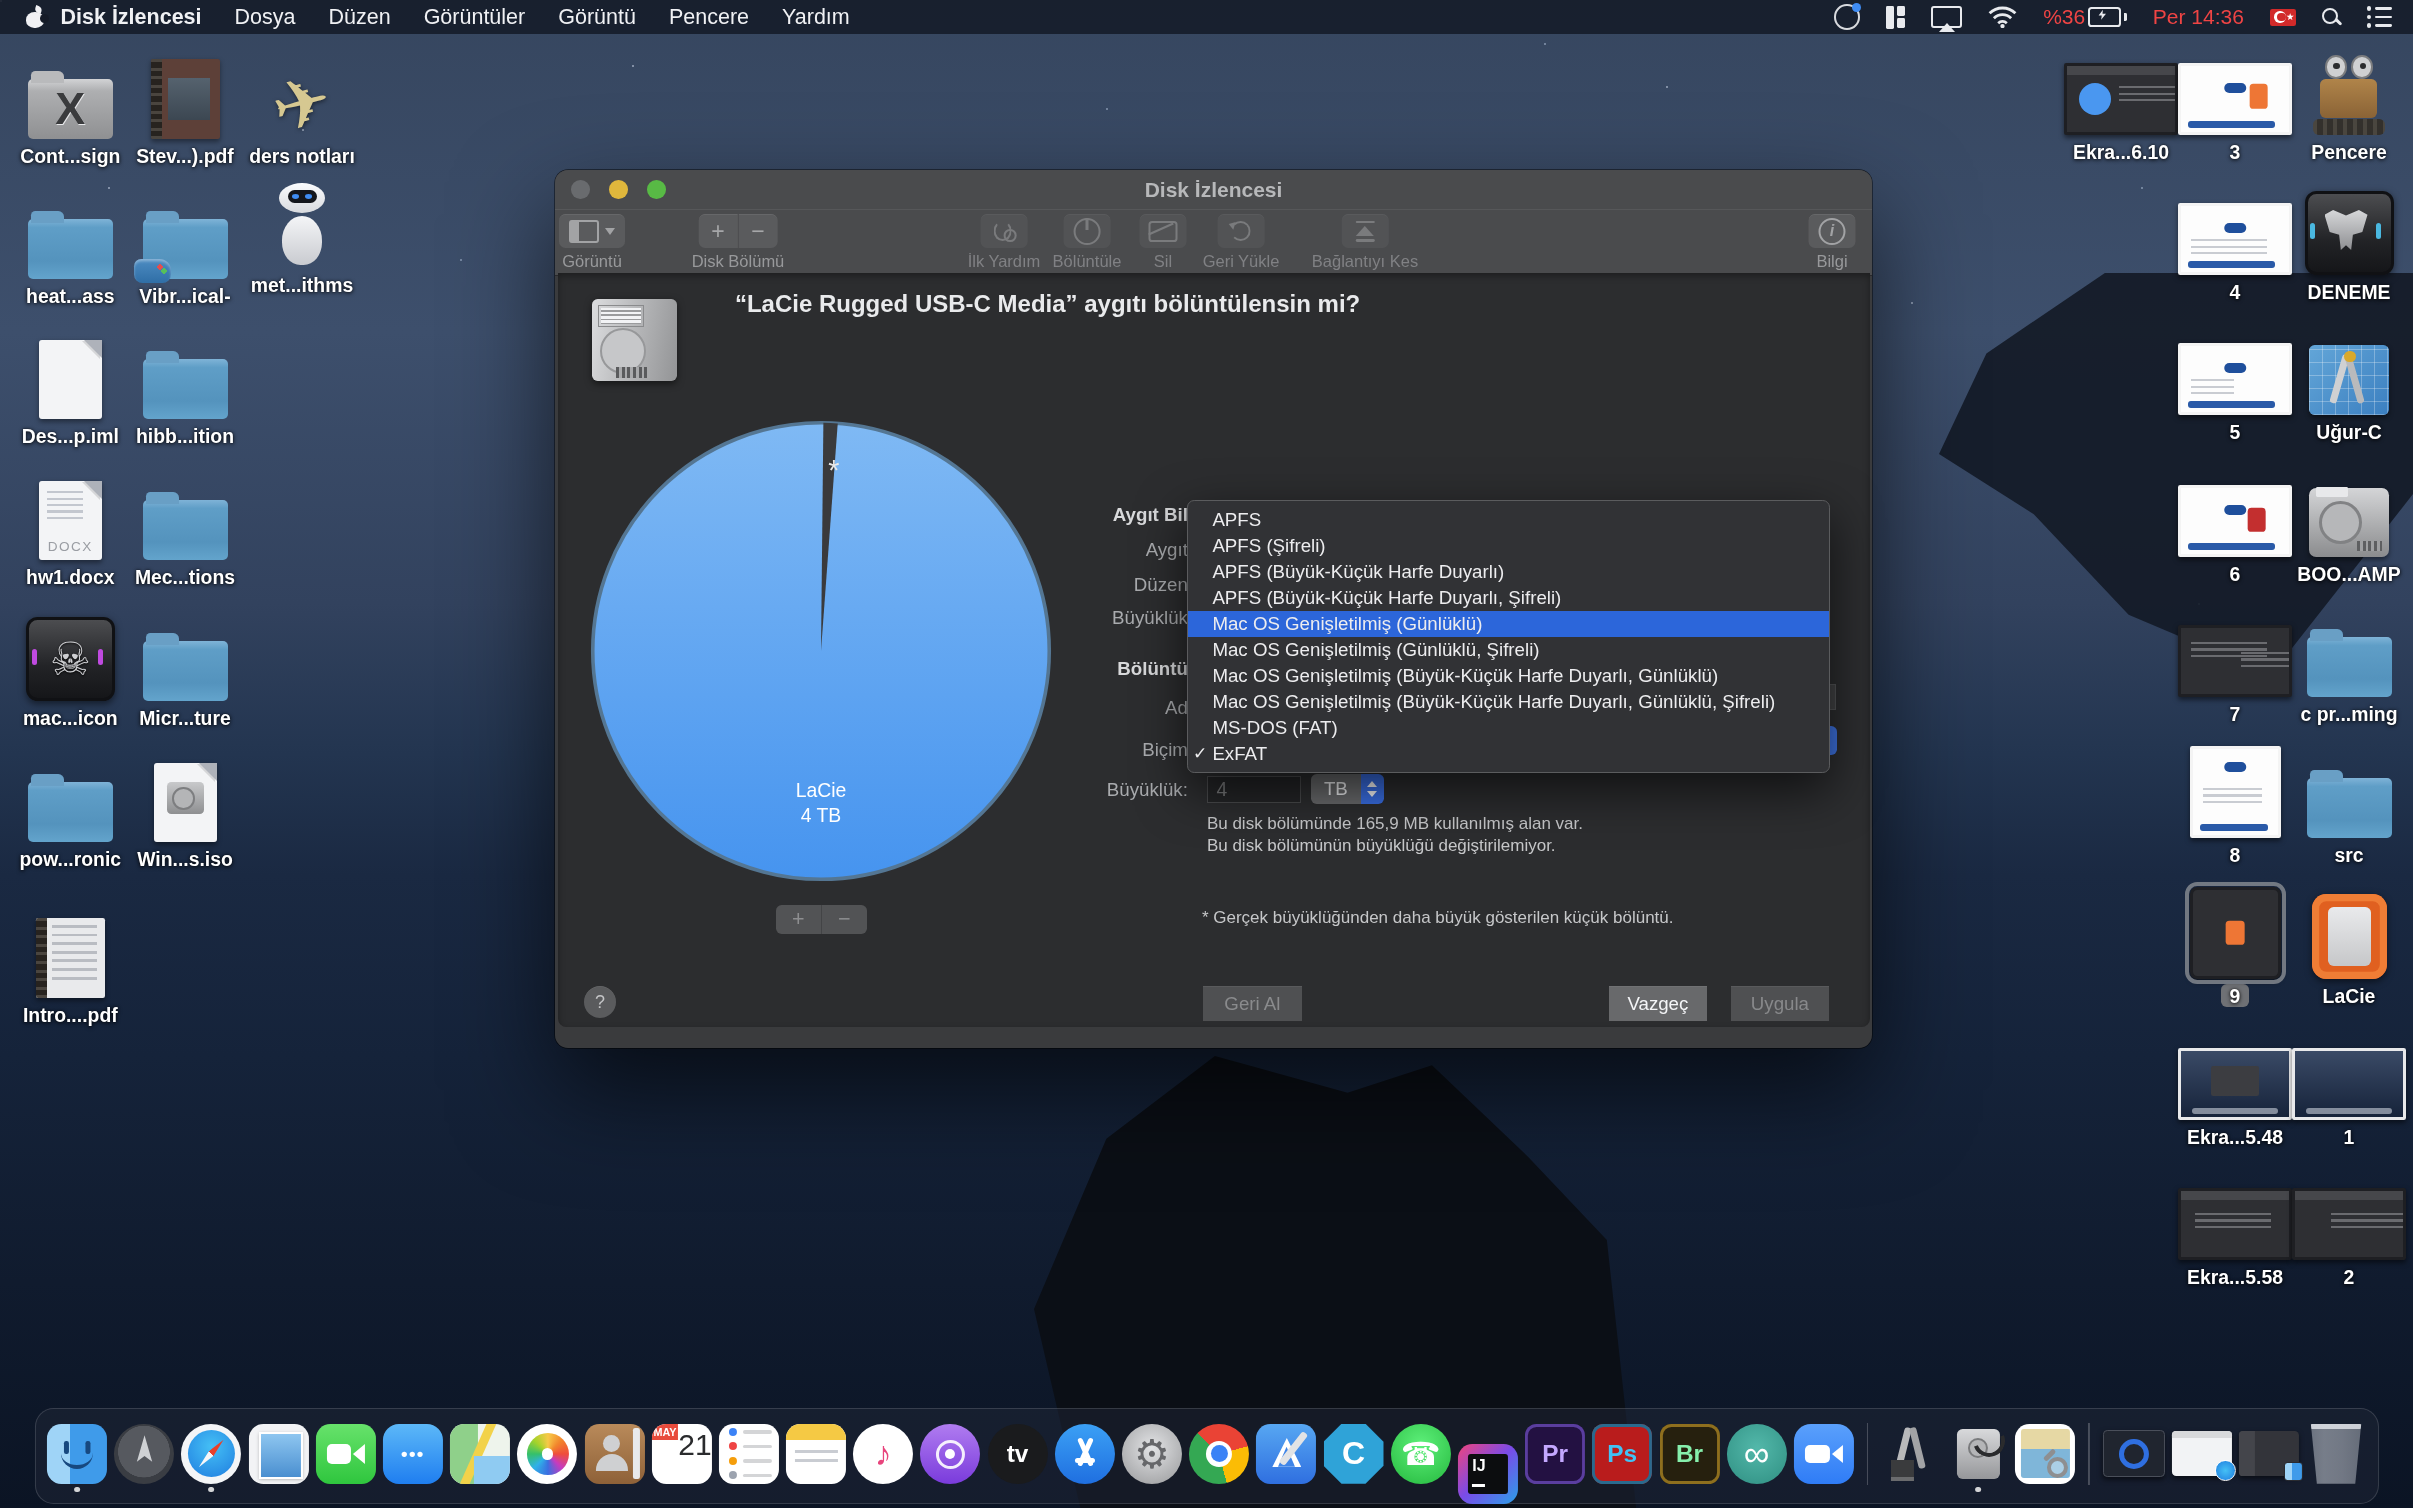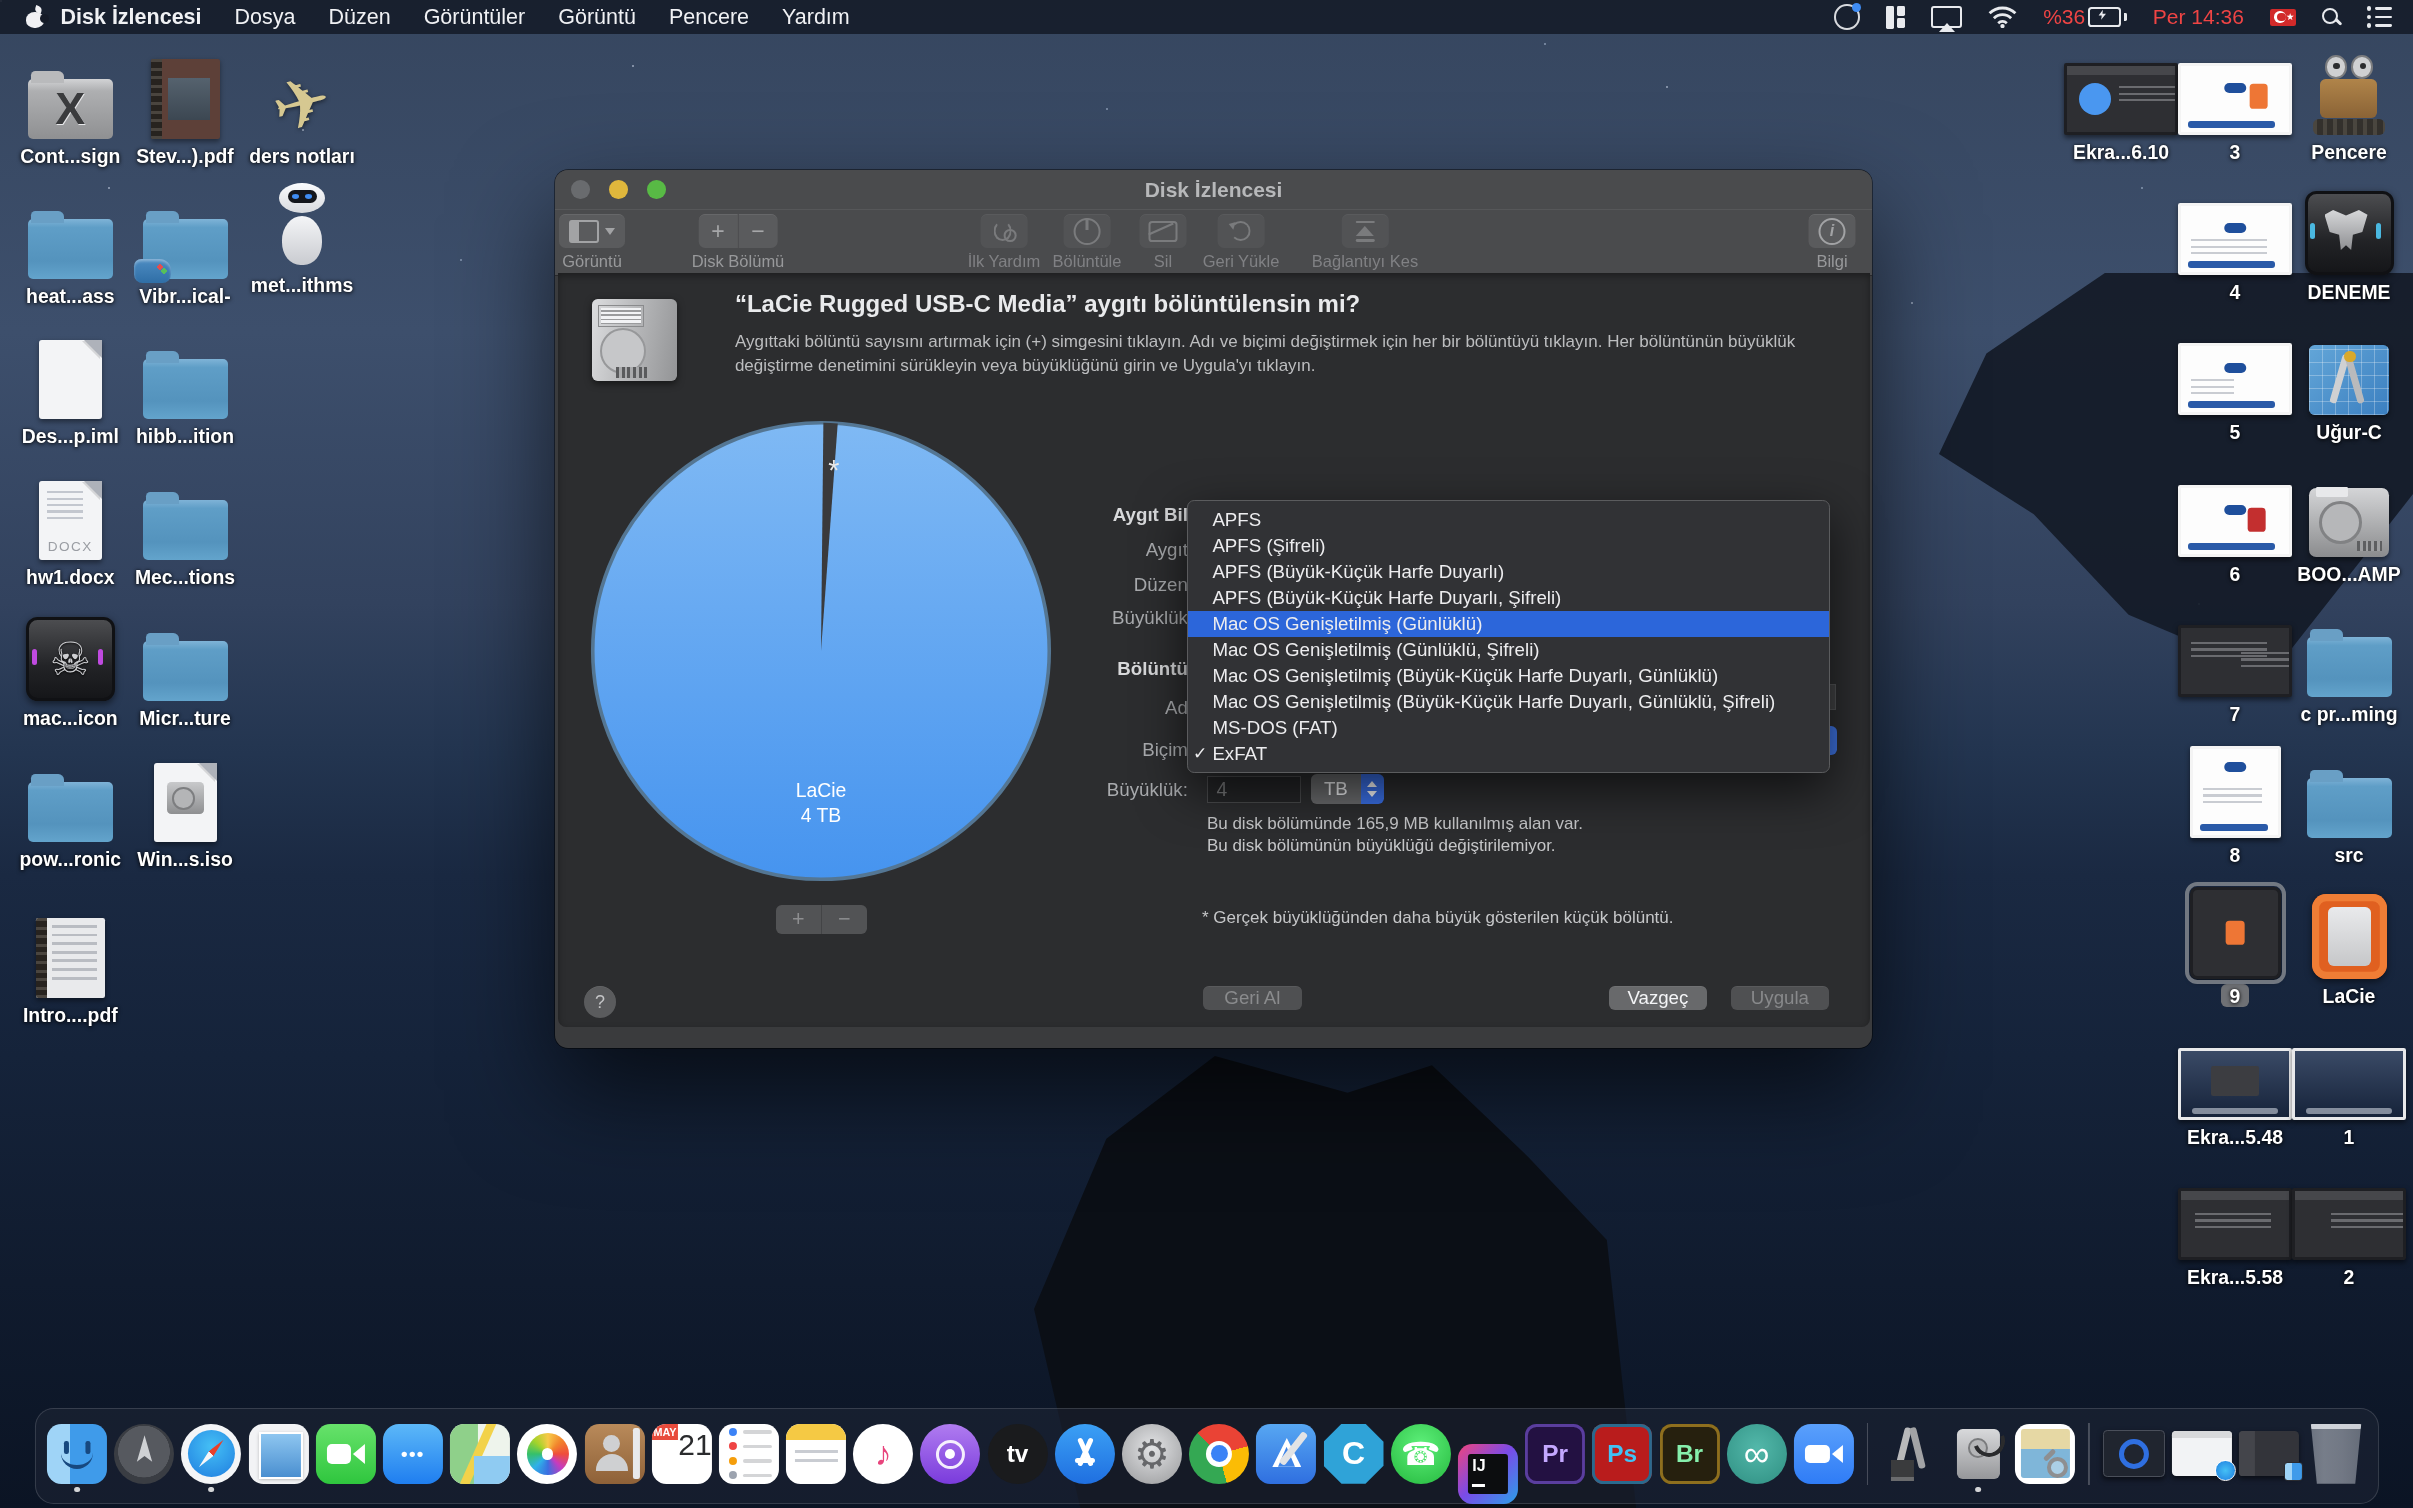--- a/index.html
+++ b/index.html
@@ -220,21 +220,21 @@
     color:#797a7c;font-size:19.4px;display:flex;align-items:center;padding-left:8.6px;box-sizing:border-box;}
   #unit-ctl{position:absolute;left:753px;top:501px;height:30px;display:flex;}
   #unit-ctl .u{width:50px;background:#6a6b6d;border-radius:5.7px 0 0 5.7px;display:flex;align-items:center;justify-content:center;
     color:#f2f3f5;font-size:18.7px;}
   #unit-ctl .stp{width:23px;background:#3a70e8;border-radius:0 5.7px 5.7px 0;display:flex;flex-direction:column;align-items:center;justify-content:center;gap:3.6px;}
   #unit-ctl .stp i{width:0;height:0;border-left:5.7px solid transparent;border-right:5.7px solid transparent;}
   #unit-ctl .stp i.up{border-bottom:6.5px solid #fff;}
   #unit-ctl .stp i.dn{border-top:6.5px solid #fff;}
   #notes{position:absolute;left:649px;top:540px;width:582px;font-size:17px;line-height:21.5px;color:#c6c7c9;}
   #ast-note{position:absolute;left:644px;top:635px;font-size:17px;color:#c6c7c9;}
-  .sh-btn{position:absolute;top:713px;height:24px;border-radius:6px;display:flex;align-items:center;justify-content:center;
+  .sh-btn{position:absolute;top:713px;height:35px;border-radius:0;display:flex;align-items:center;justify-content:center;
     font-size:18.7px;box-shadow:inset 0 0.7px 0 rgba(255,255,255,.08);}
   #btn-help{left:26px;width:32px;height:32px;border-radius:50%;background:#5a5b5d;color:#c4c5c7;font-size:18px;}
   #btn-revert{left:645px;width:99px;background:#4f5052;color:#8a8b8d;}
   #btn-cancel{left:1051px;width:98px;background:#68696b;color:#f4f5f7;}
   #btn-apply{left:1173px;width:98px;background:#4f5052;color:#88898b;}
 
   
   #fmt-menu{position:absolute;left:632px;top:330px;width:641px;background:#313235;border:0.7px solid #5b5c5e;border-radius:7.2px;
     box-shadow:0 17px 50px rgba(0,0,0,.65);padding:5.7px 0;z-index:20;}
   .mi{height:26px;display:flex;align-items:center;font-size:18.7px;color:#ededef;white-space:nowrap;}
@@ -793,21 +793,20 @@
     </div>
   </div>
 
   <div id="sheet">
     <div class="drive-ic">
         <span class="st2"></span>
         <span class="plt"></span>
         <span class="vnt"></span>
       </div>
     <div id="sh-title">“LaCie Rugged USB-C Media” aygıtı bölüntülensin mi?</div>
-    <div id="sh-desc">Aygıttaki bölüntü sayısını artırmak için (+) simgesini tıklayın. Adı ve biçimi değiştirmek için her bir bölüntüyü tıklayın. Her bölüntünün büyüklük değiştirme denetimini sürükleyin veya büyüklüğünü girin ve Uygula'yı tıklayın.</div>
 
     <div id="pie-wrap">
       <svg width="468" height="468" viewBox="0 0 652 652">
         <defs>
           <linearGradient id="pg" x1="0" y1="0" x2="0" y2="1">
             <stop offset="0" stop-color="#7fb9f4"></stop>
               <stop offset="1" stop-color="#4694ef"></stop>
           </linearGradient>
         </defs>
         <circle cx="326" cy="326" r="318" fill="url(#pg)" stroke="#547693" stroke-width="5"></circle>

